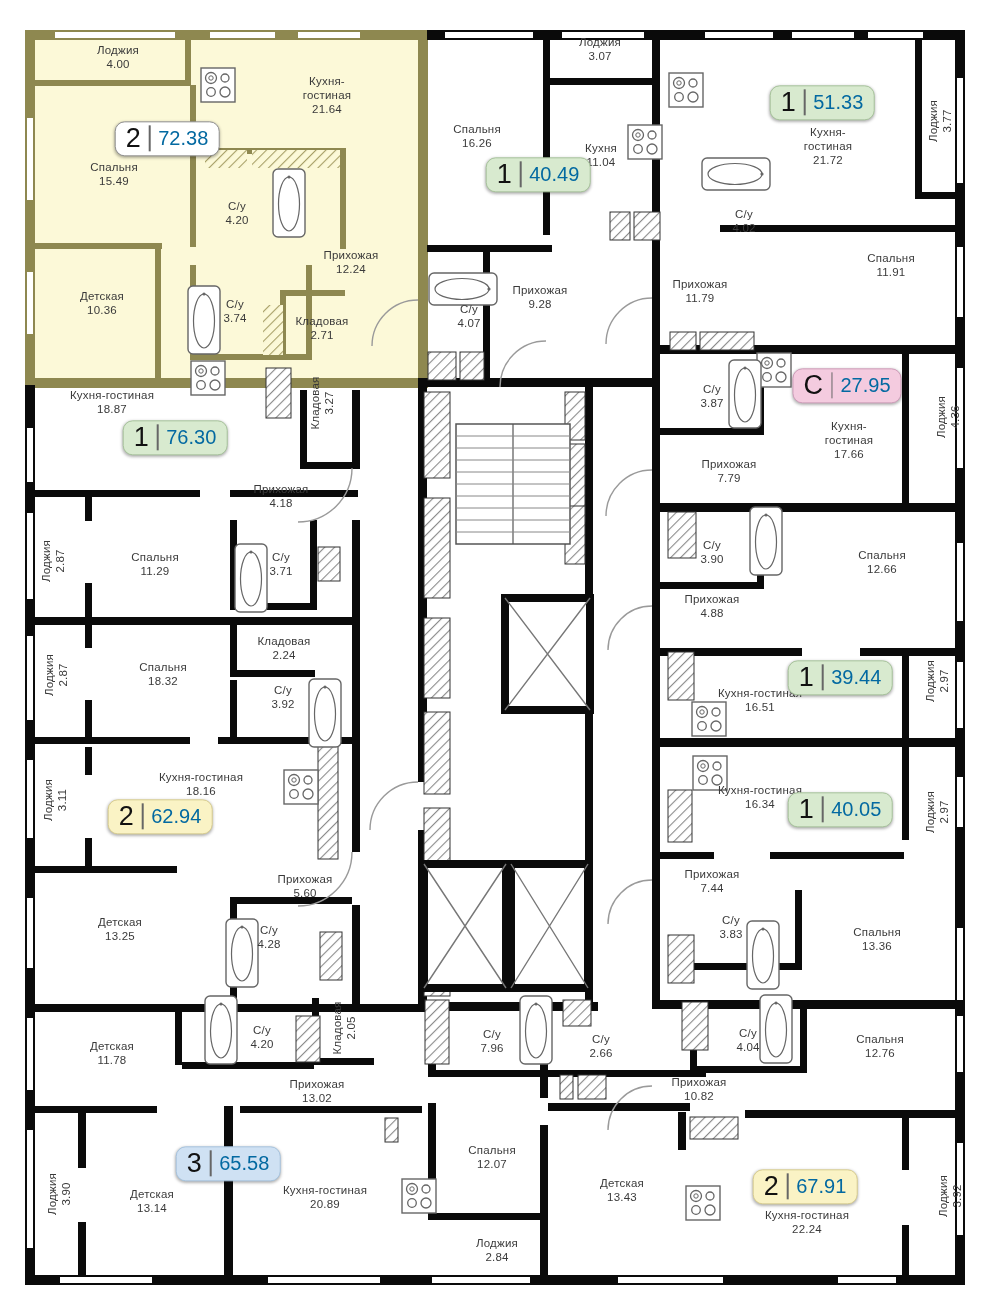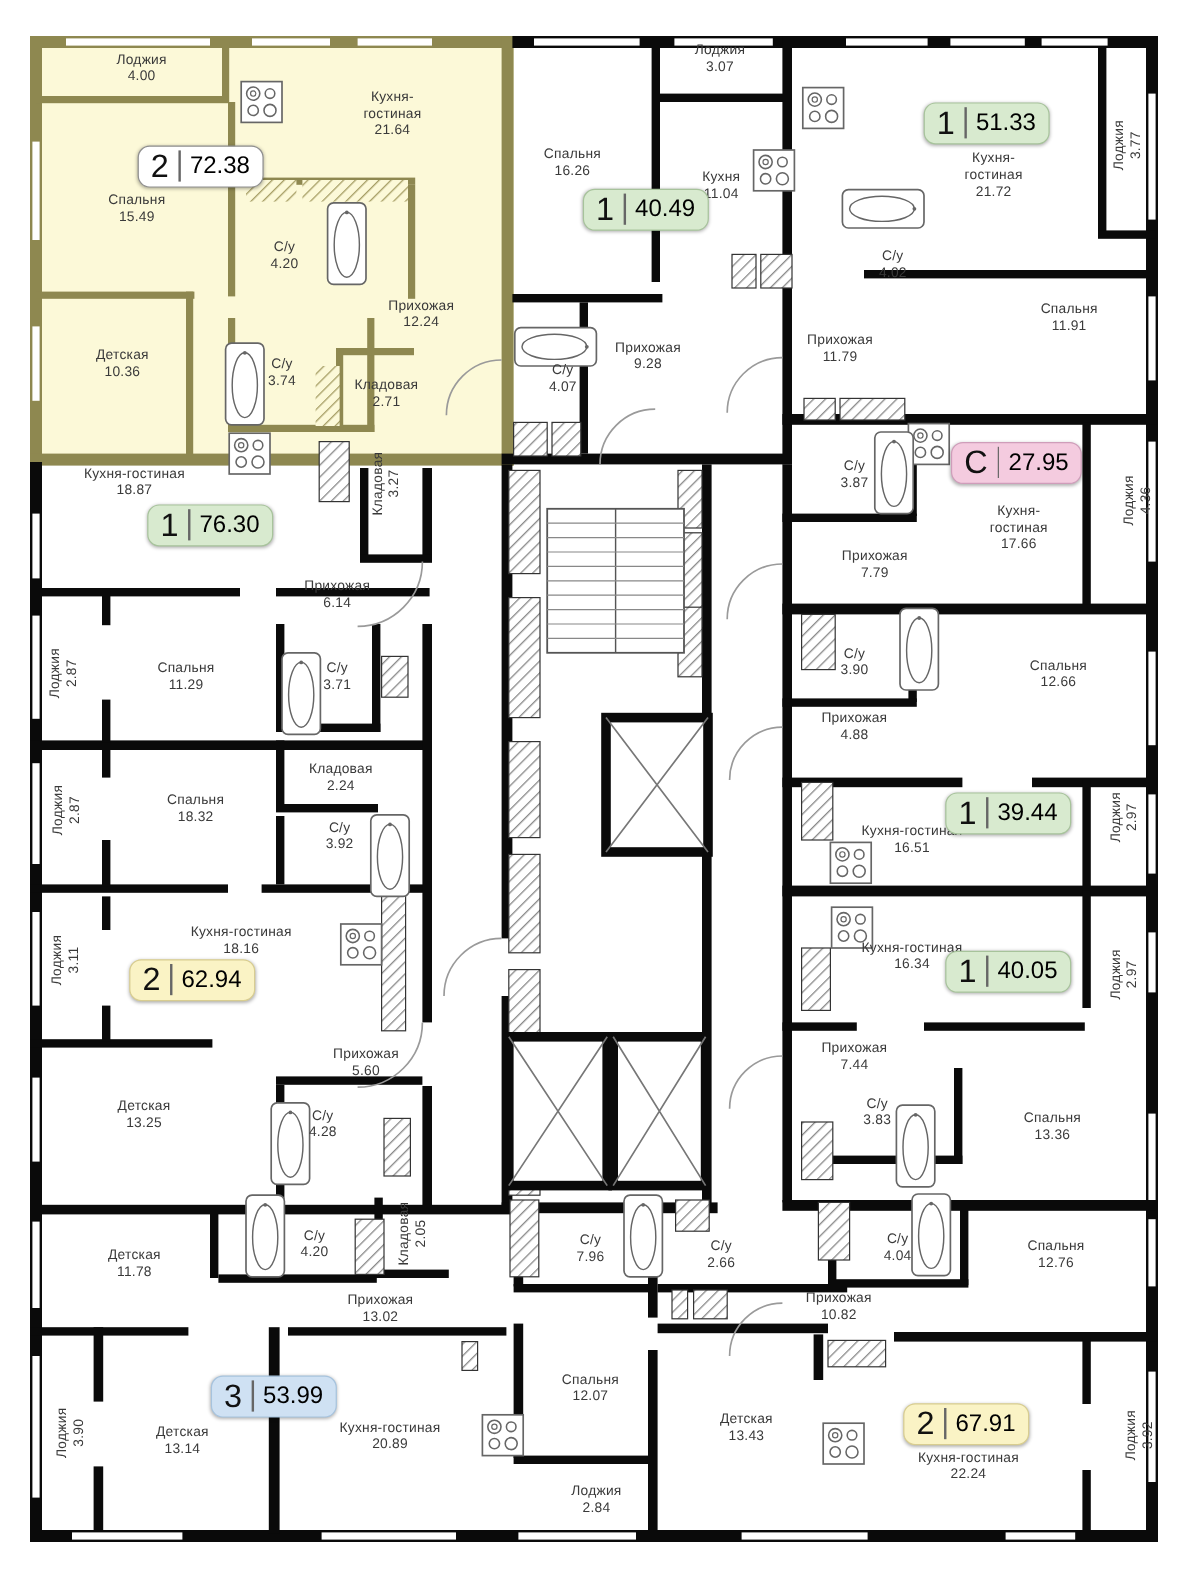--- a/index.html
+++ b/index.html
@@ -10,21 +10,21 @@
   .room-label{position:absolute;transform:translate(-50%,-50%);text-align:center;
               font-size:11.5px;line-height:1.22;color:#3a3a3a;letter-spacing:.2px;}
   .room-label.vert{transform:translate(-50%,-50%) rotate(-90deg);}
   .room-label .nm{display:block;}
   .room-label .ar{display:block;}
   .badge{position:absolute;transform:translate(-50%,-50%);display:flex;align-items:center;
          padding:2px 10px 3px 10px;border-radius:10px;border:1.6px solid #999;background:#fff;
          box-shadow:0 1px 3px rgba(0,0,0,.3);white-space:nowrap;cursor:pointer;}
   .badge .n{font-size:27px;font-weight:400;color:#111;line-height:1.05;padding-right:8px;}
   .badge .sep{width:1.5px;height:26px;background:#666;}
-  .badge .a{font-size:20px;color:#000000;padding-left:8px;}
+  .badge .a{font-size:20px;color:#0369a1;padding-left:8px;}
 </style>
 </head>
 <body>
 
 <div class="plan">
   <svg width="1000" height="1312" viewBox="0 0 1000 1312">
     <defs>
       <pattern id="h" width="7" height="7" patternTransform="rotate(45)" patternUnits="userSpaceOnUse">
         <rect width="7" height="7" fill="#ffffff"></rect>
         <line x1="0" y1="0" x2="0" y2="7" stroke="#8a8a8a" stroke-width="2.2"></line>
@@ -408,21 +408,21 @@
       <div class="room-label" style="left: 112px; top: 402px; width: 150px;">
         <span class="nm">Кухня-гостиная</span>
         <span class="ar">18.87</span>
       </div>
       <div class="room-label vert" style="left: 322px; top: 403px;">
         <span class="nm">Кладовая</span>
         <span class="ar">3.27</span>
       </div>
       <div class="room-label" style="left: 281px; top: 496px;">
         <span class="nm">Прихожая</span>
-        <span class="ar">6.14</span>
+        <span class="ar">4.18</span>
       </div>
       <div class="room-label vert" style="left: 53px; top: 561px;">
         <span class="nm">Лоджия</span>
         <span class="ar">2.87</span>
       </div>
       <div class="room-label" style="left: 155px; top: 564px;">
         <span class="nm">Спальня</span>
         <span class="ar">11.29</span>
       </div>
       <div class="room-label" style="left: 281px; top: 564px;">
@@ -561,21 +561,21 @@
         <span class="nm">Кухня-гостиная</span>
         <span class="ar">20.89</span>
       </div>
       <div class="room-label" style="left: 497px; top: 1250px;">
         <span class="nm">Лоджия</span>
         <span class="ar">2.84</span>
       </div>
       <div class="badge" style="left: 228px; top: 1164px; background: rgb(207, 225, 243); border-color: rgb(166, 195, 222);">
         <span class="n">3</span>
         <span class="sep"></span>
-        <span class="a">53.99</span>
+        <span class="a">65.58</span>
       </div>
       <div class="room-label" style="left: 601px; top: 1046px;">
         <span class="nm">С/у</span>
         <span class="ar">2.66</span>
       </div>
       <div class="room-label" style="left: 748px; top: 1040px;">
         <span class="nm">С/у</span>
         <span class="ar">4.04</span>
       </div>
       <div class="room-label" style="left: 880px; top: 1046px;">

